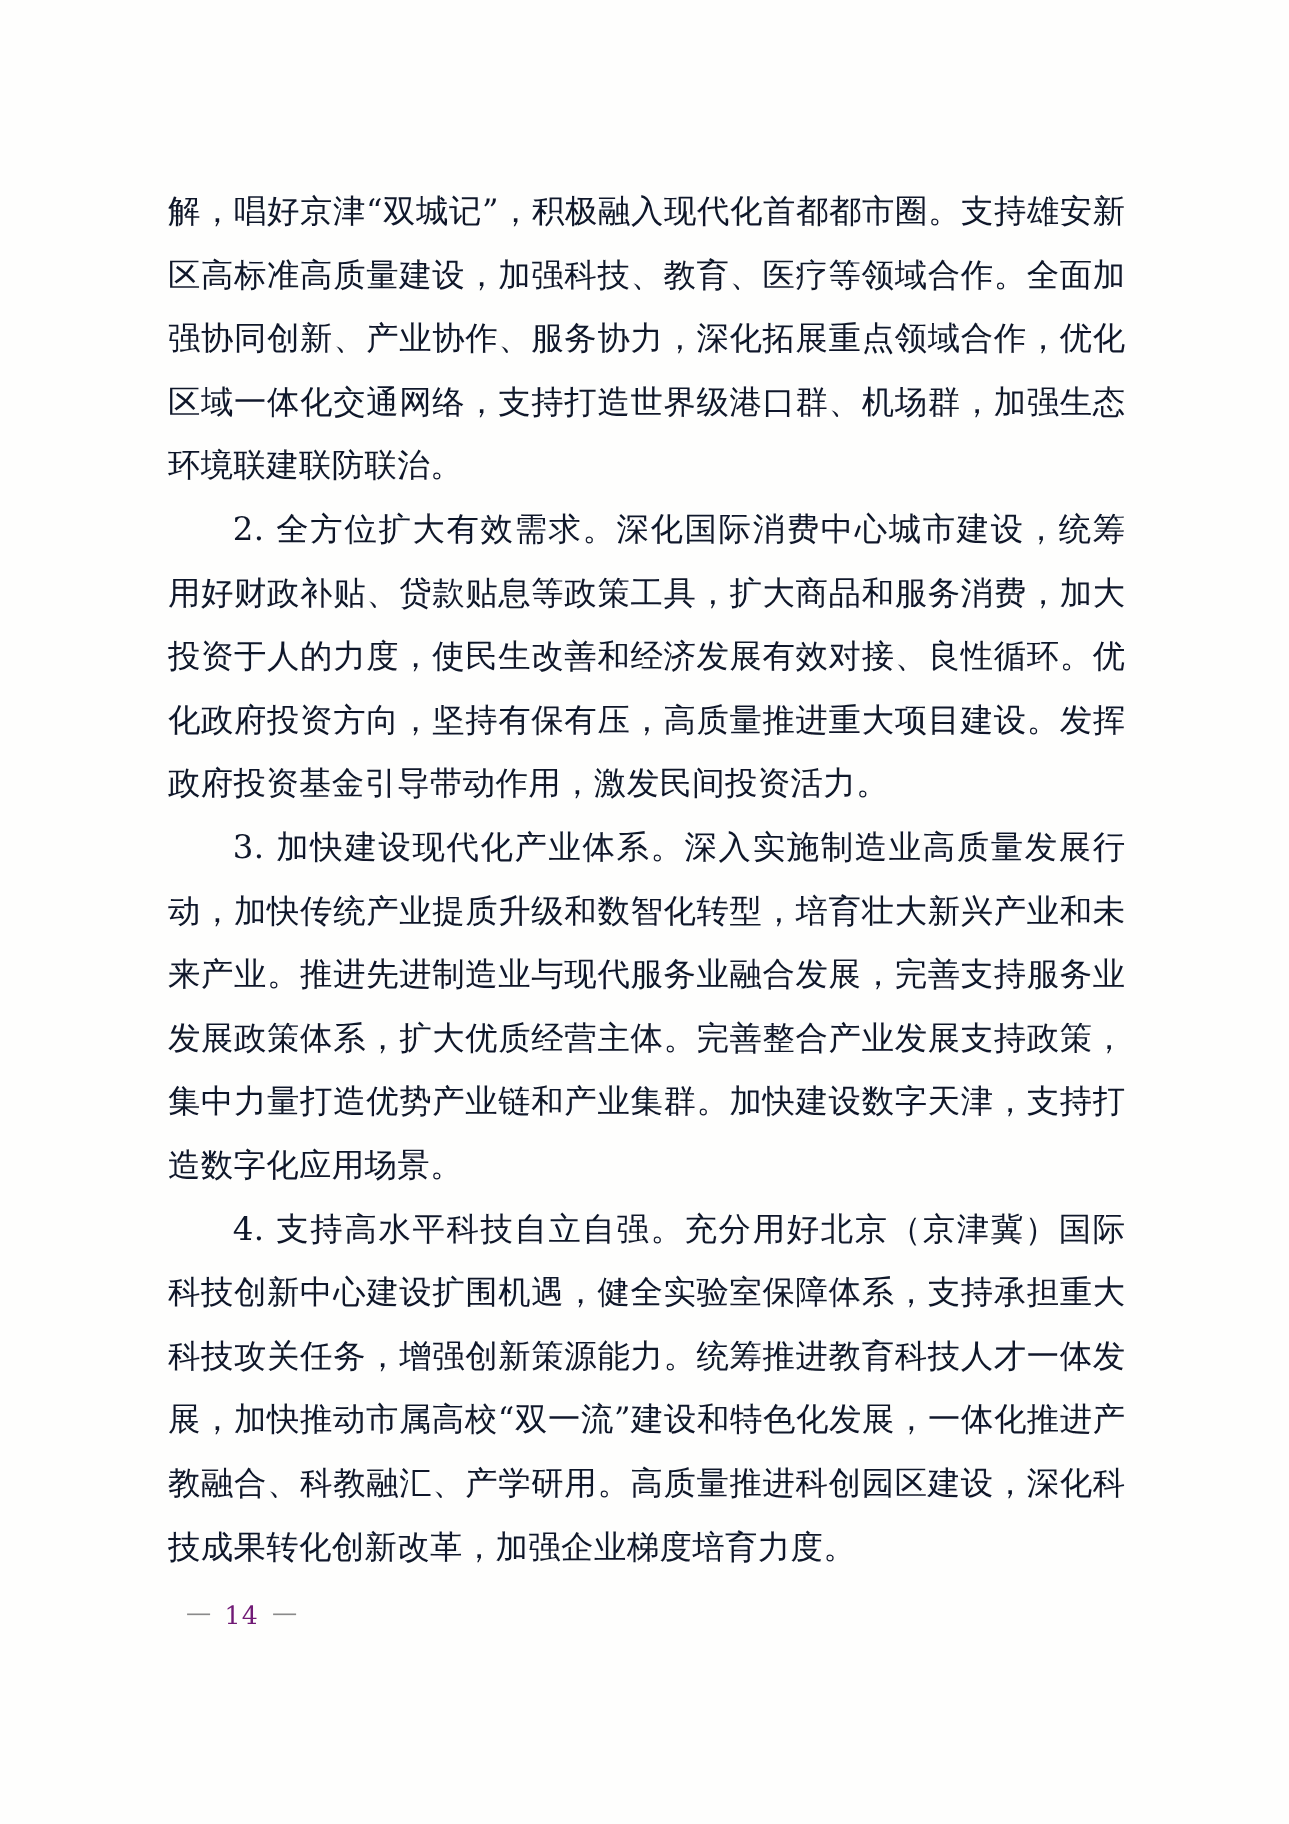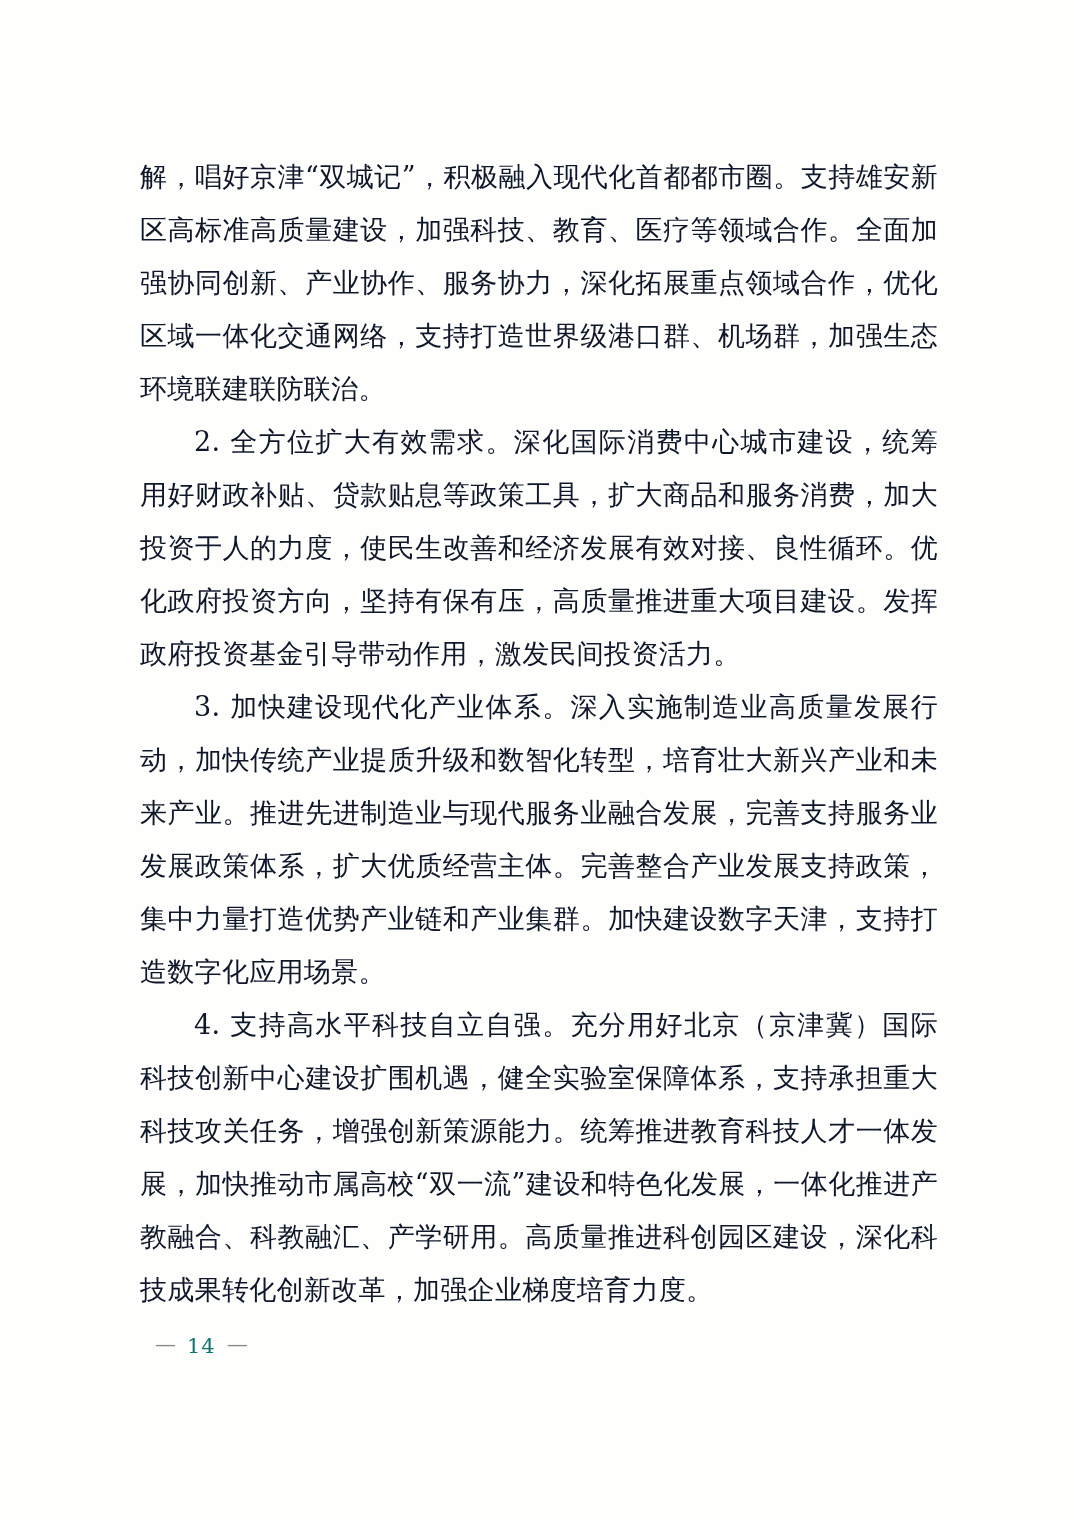--- a/index.html
+++ b/index.html
@@ -43,21 +43,21 @@
     align-items: center;
     gap: 11px;
     font-size: 21px;
   }
   .page-footer .dash {
     color: #8a8a8a;
     line-height: 1;
     transform: translateY(-2px);
   }
   .page-footer .page-num {
-    color: #0f766e;
+    color: #701a75;
     letter-spacing: 1px;
   }
 </style>
 </head>
 <body>
 
 <div class="page">
 
   <article class="body-text" id="paragraphs">
       <p class="">解，唱好京津“双城记”，积极融入现代化首都都市圈。支持雄安新区高标准高质量建设，加强科技、教育、医疗等领域合作。全面加强协同创新、产业协作、服务协力，深化拓展重点领域合作，优化区域一体化交通网络，支持打造世界级港口群、机场群，加强生态环境联建联防联治。</p>

